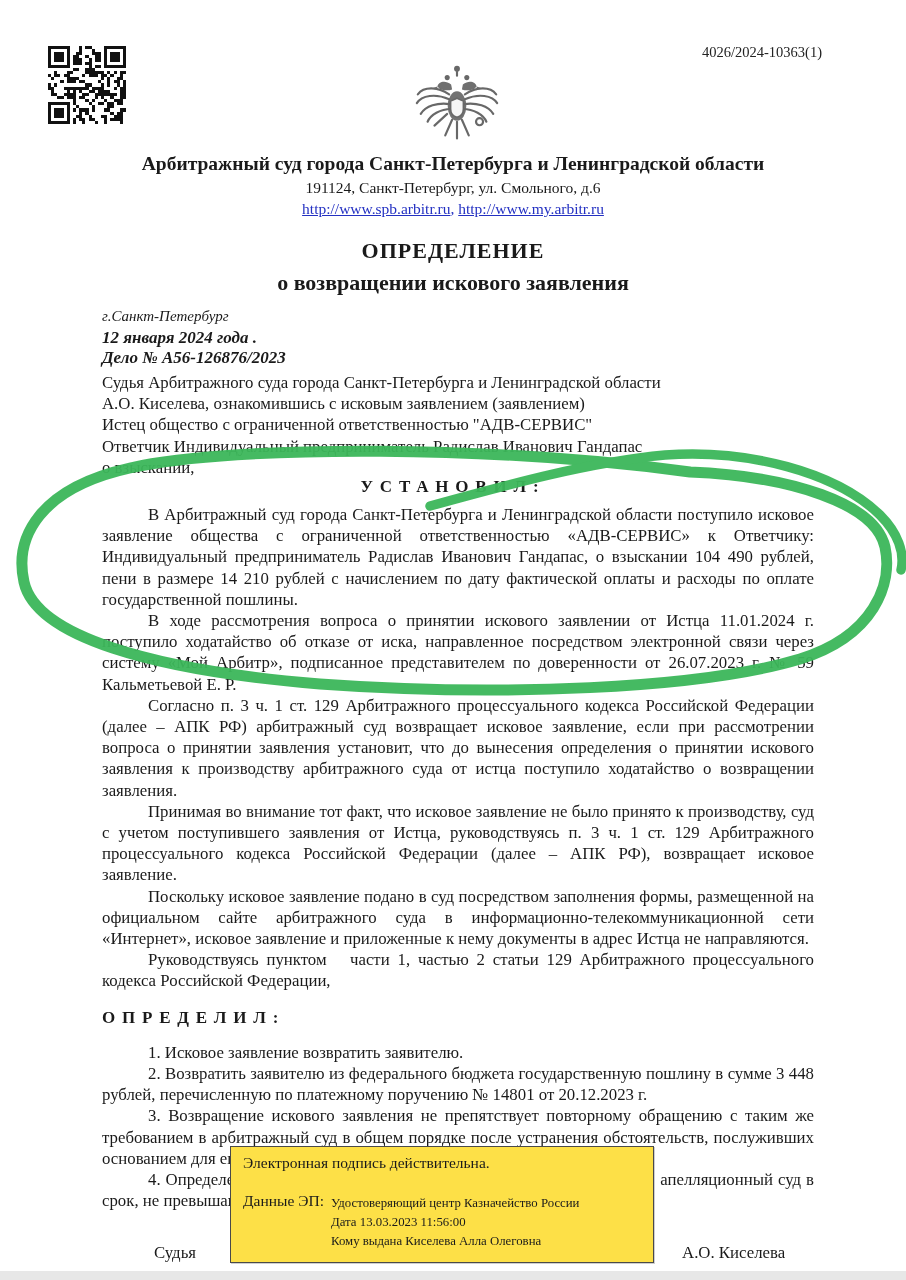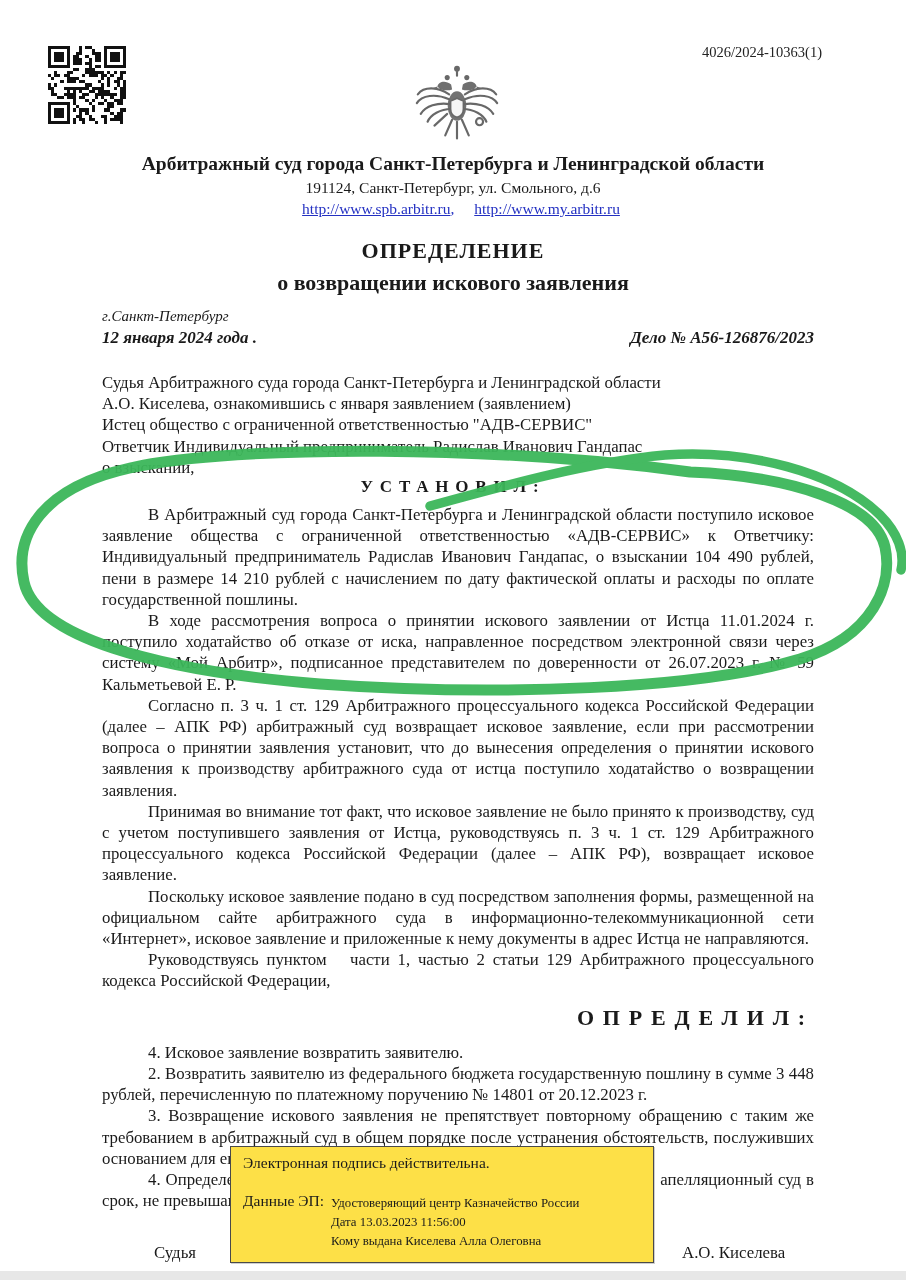--- a/index.html
+++ b/index.html
@@ -8,33 +8,33 @@
   .abs{position:absolute;}
   .doc-number{top:44px;right:84px;font-size:14.5px;color:#222;}
   .qr{top:45px;left:48px;width:78px;height:80px;}
   .qr svg{width:100%;height:100%;}
   .emblem{top:62px;left:408px;width:98px;height:92px;opacity:.85;}
   .emblem svg{width:100%;height:100%;}
   .center-line{left:0;width:906px;text-align:center;}
   .court-name{top:153px;font-weight:bold;font-size:19.5px;}
   .court-address{top:179px;font-size:15.5px;}
   .court-links{top:200px;font-size:15.5px;color:#2330c2;}
-  .court-links a{color:#2330c2;text-decoration:underline;margin-left:16px;}
+  .court-links a{color:#2330c2;text-decoration:underline;}
   .doc-title{top:238px;font-weight:bold;font-size:22px;letter-spacing:1px;}
   .doc-subtitle{top:270px;font-weight:bold;font-size:22px;}
   .place-line{top:308px;left:102px;font-style:italic;font-size:15px;}
   .date-row{top:328px;left:102px;width:712px;display:flex;justify-content:space-between;
-            font-weight:bold;font-style:italic;font-size:17px;}
+            font-weight:bold;font-style:italic;font-size:17px;flex-direction:column;}
   .intro{top:372px;left:102px;width:712px;font-size:16.8px;line-height:21.2px;}
   .sec-head{left:0;width:906px;text-align:center;font-weight:bold;font-size:17px;letter-spacing:.4em;}
   .ustanovil{top:477px;}
   .bodytext{top:504px;left:102px;width:712px;font-size:16.8px;line-height:21.2px;text-align:justify;}
   .bodytext p{margin:0;text-indent:46px;}
   .opredelil{position:static;display:block;margin:15px 0 14px 0;letter-spacing:.4em;
-             text-align:right;font-weight:bold;font-size:22px;text-indent:0;}
+             text-align:left;font-weight:bold;font-size:17px;text-indent:0;}
   .sig-row{top:1146px;left:102px;width:712px;display:flex;align-items:flex-end;}
   .sig-role{margin:18px 0 0 52px;font-size:16.8px;}
   .stamp{margin-left:34px;width:400px;border:1.6px solid #4a4a4a;background:#fde047;
          padding:7px 10px 10px 12px;box-shadow:1px 1px 0 #cfcfcf;}
   .stamp-line1{font-size:15.5px;margin-bottom:7px;}
   .stamp-row{display:flex;margin-top:20px;}
   .stamp-label{font-size:15.5px;width:88px;flex:0 0 88px;}
   .stamp-details{font-size:12.8px;line-height:1.5;padding-top:2px;}
   .sig-name{margin:18px 0 0 28px;font-size:16.8px;white-space:nowrap;}
   .oval{top:0;left:0;width:906px;height:1280px;pointer-events:none;}
@@ -299,37 +299,37 @@
   <div class="abs center-line doc-subtitle">о возвращении искового заявления</div>
 
   <div class="abs place-line">г.Санкт-Петербург</div>
   <div class="abs date-row">
     <span>12 января 2024 года .</span>
     <span>Дело № А56-126876/2023</span>
   </div>
 
   <div class="abs intro">
     <div>Судья Арбитражного суда города Санкт-Петербурга и Ленинградской области</div>
-    <div>А.О. Киселева, ознакомившись с января заявлением (заявлением)</div>
+    <div>А.О. Киселева, ознакомившись с исковым заявлением (заявлением)</div>
     <div>Истец общество с ограниченной ответственностью "АДВ-СЕРВИС"</div>
     <div>Ответчик Индивидуальный предприниматель Радислав Иванович Гандапас</div>
     <div>о взыскании,</div>
   </div>
 
   <div class="abs sec-head ustanovil">УСТАНОВИЛ:</div>
 
   <div class="abs bodytext">
     <p>В Арбитражный суд города Санкт-Петербурга и Ленинградской области поступило исковое заявление общества с ограниченной ответственностью «АДВ-СЕРВИС» к Ответчику: Индивидуальный предприниматель Радислав Иванович Гандапас, о взыскании 104 490 рублей, пени в размере 14 210 рублей с начислением по дату фактической оплаты и расходы по оплате государственной пошлины.</p>
     <p>В ходе рассмотрения вопроса о принятии искового заявлении от Истца 11.01.2024 г. поступило ходатайство об отказе от иска, направленное посредством электронной связи через систему «Мой Арбитр», подписанное представителем по доверенности от 26.07.2023 г. № 59 Кальметьевой Е. Р.</p>
     <p>Согласно п. 3 ч. 1 ст. 129 Арбитражного процессуального кодекса Российской Федерации (далее – АПК РФ) арбитражный суд возвращает исковое заявление, если при рассмотрении вопроса о принятии заявления установит, что до вынесения определения о принятии искового заявления к производству арбитражного суда от истца поступило ходатайство о возвращении заявления.</p>
     <p>Принимая во внимание тот факт, что исковое заявление не было принято к производству, суд с учетом поступившего заявления от Истца, руководствуясь п. 3 ч. 1 ст. 129 Арбитражного процессуального кодекса Российской Федерации (далее – АПК РФ), возвращает исковое заявление.</p>
     <p>Поскольку исковое заявление подано в суд посредством заполнения формы, размещенной на официальном сайте арбитражного суда в информационно-телекоммуникационной сети «Интернет», исковое заявление и приложенные к нему документы в адрес Истца не направляются.</p>
     <p>Руководствуясь пунктом &nbsp;&nbsp;части 1, частью 2 статьи 129 Арбитражного процессуального кодекса Российской Федерации,</p>
     <span class="opredelil">ОПРЕДЕЛИЛ:</span>
-    <p>4. Исковое заявление возвратить заявителю.</p>
+    <p>1. Исковое заявление возвратить заявителю.</p>
     <p>2. Возвратить заявителю из федерального бюджета государственную пошлину в сумме 3 448 рублей, перечисленную по платежному поручению № 14801 от 20.12.2023 г.</p>
     <p>3. Возвращение искового заявления не препятствует повторному обращению с таким же требованием в арбитражный суд в общем порядке после устранения обстоятельств, послуживших основанием для его возвращения.</p>
     <p>4. Определение может быть обжаловано в Тринадцатый арбитражный апелляционный суд в срок, не превышающий месяца со дня вынесения Определения.</p>
   </div>
 
   <div class="abs sig-row">
     <div class="sig-role">Судья</div>
     <div class="stamp">
       <div class="stamp-line1">Электронная подпись действительна.</div>
       <div class="stamp-row">

